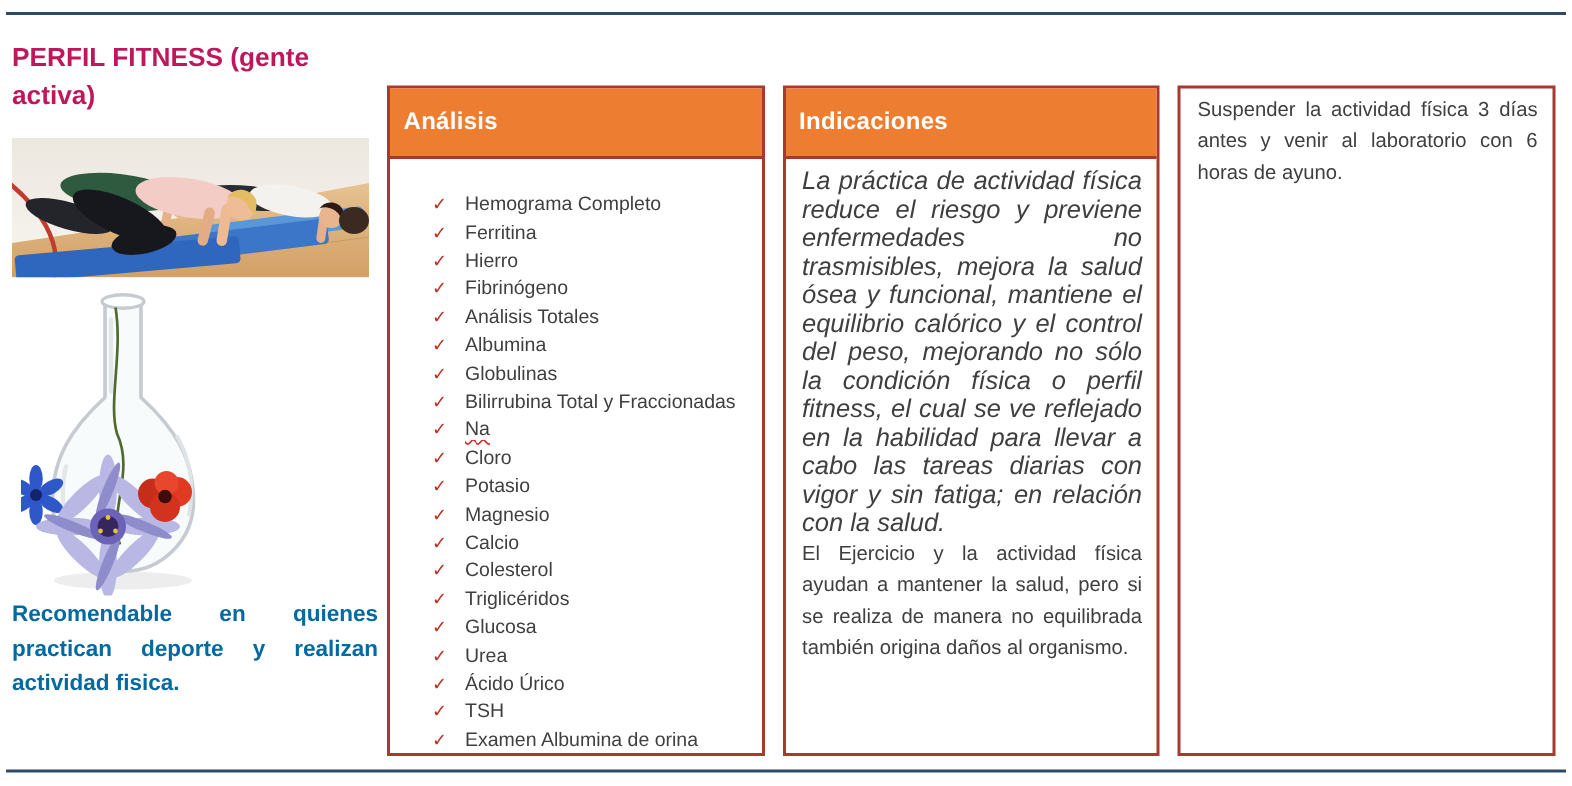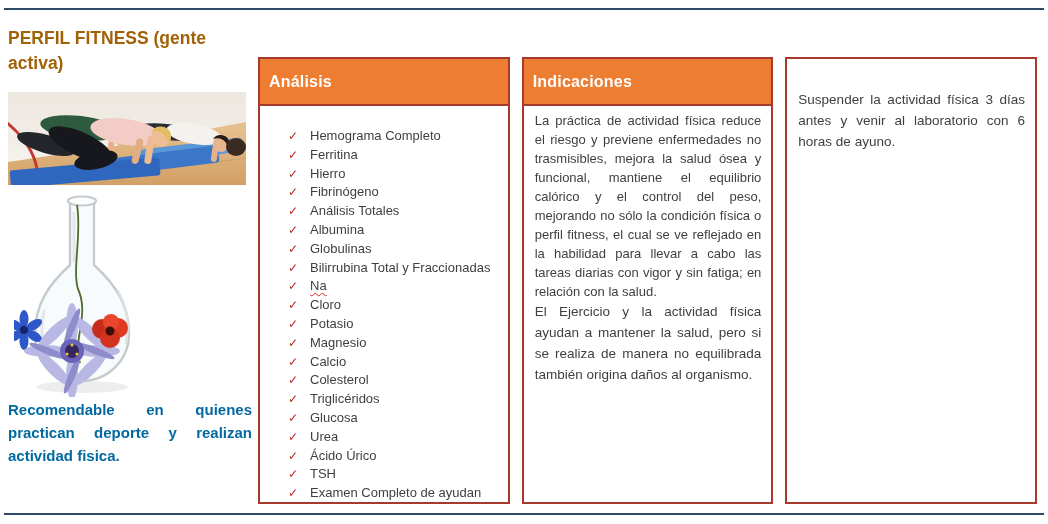--- a/index.html
+++ b/index.html
@@ -5,21 +5,21 @@
   * { margin:0; padding:0; box-sizing:border-box; }
   html,body { width:1048px; height:524px; background:#ffffff; overflow:hidden;
               font-family:"Liberation Sans", sans-serif; color:#3F3F3F; }
   .page { position:relative; width:1048px; height:524px; background:#fff; }
 
   .rule { position:absolute; left:4px; width:1040px; height:2px; background:#2E4A66; }
   .rule-top { top:8px; }
   .rule-bottom { top:513px; }
 
   .page-title { position:absolute; left:8px; top:26px; width:248px;
-                font-size:17.5px; line-height:25px; font-weight:bold; color:#a16207; }
+                font-size:17.5px; line-height:25px; font-weight:bold; color:#be185d; }
 
   .photo-exercise { position:absolute; left:8px; top:92px; width:238px; height:93px; overflow:hidden; }
   .photo-flask { position:absolute; left:14px; top:191px; width:136px; height:206px; }
 
   .note { position:absolute; left:8px; top:398px; width:244px;
           font-size:15px; line-height:23px; font-weight:bold; color:#0369a1; text-align:justify; }
 
   .columns { position:absolute; left:258px; top:57px; width:779px; height:447px;
              display:flex; gap:12px; }
   .col { flex:1 1 0; background:#fff; border:2px solid #A8392E; display:flex; flex-direction:column; }
@@ -31,25 +31,25 @@
   .analisis-body { padding-top:21px; }
   .check-list { list-style:none; }
   .check-list li { display:flex; align-items:baseline; line-height:17.8px; white-space:nowrap; }
   .check { flex:0 0 22px; margin-left:28px; color:#BE2B20; font-size:12px; }
   .item-text { font-size:13px; }
   .item-text.misspelled { text-decoration:underline; text-decoration-style:wavy;
                           text-decoration-color:#E02020; text-decoration-thickness:1px;
                           text-underline-offset:2px; }
 
   .ind-body { padding:5px 10px 0 11px; }
-  .ind-p1 { font-size:13px; line-height:19px; text-align:justify; }
+  .ind-p1 { font-style:italic; font-size:17px; line-height:19px; text-align:justify; }
   .ind-cite { font-style:italic; font-size:10.5px; line-height:15px; }
   .ind-p2 { font-size:13.5px; line-height:21px; text-align:justify; }
 
-  .req-body { padding:30px 10px 0 11px; font-size:13.5px; line-height:21px; text-align:justify; }
+  .req-body { padding:3px 10px 0 11px; font-size:13.5px; line-height:21px; text-align:justify; }
 </style>
 </head>
 <body>
 
 <div class="page">
 
   <div class="rule rule-top"></div>
 
   <h1 class="page-title">PERFIL FITNESS (gente activa)</h1>
 
@@ -261,21 +261,21 @@
               <span class="item-text">Ácido Úrico</span>
             </li>
 
             <li>
               <span class="check">✓</span>
               <span class="item-text">TSH</span>
             </li>
 
             <li>
               <span class="check">✓</span>
-              <span class="item-text">Examen Completo de ayudan</span>
+              <span class="item-text">Examen Albumina de orina</span>
             </li>
           </ul>
       </div>
     </section>
 
     <section class="col">
       <header class="col-header">Indicaciones</header>
       <div class="col-body ind-body">
         <p class="ind-p1">La práctica de actividad física reduce el riesgo y previene enfermedades no trasmisibles, mejora la salud ósea y funcional, mantiene el equilibrio calórico y el control del peso, mejorando no sólo la condición física o perfil fitness, el cual se ve reflejado en la habilidad para llevar a cabo las tareas diarias con vigor y sin fatiga; en relación con la salud.</p>
         <p class="ind-p2">El Ejercicio y la actividad física ayudan a mantener la salud, pero si se realiza de manera no equilibrada también origina daños al organismo.</p>

